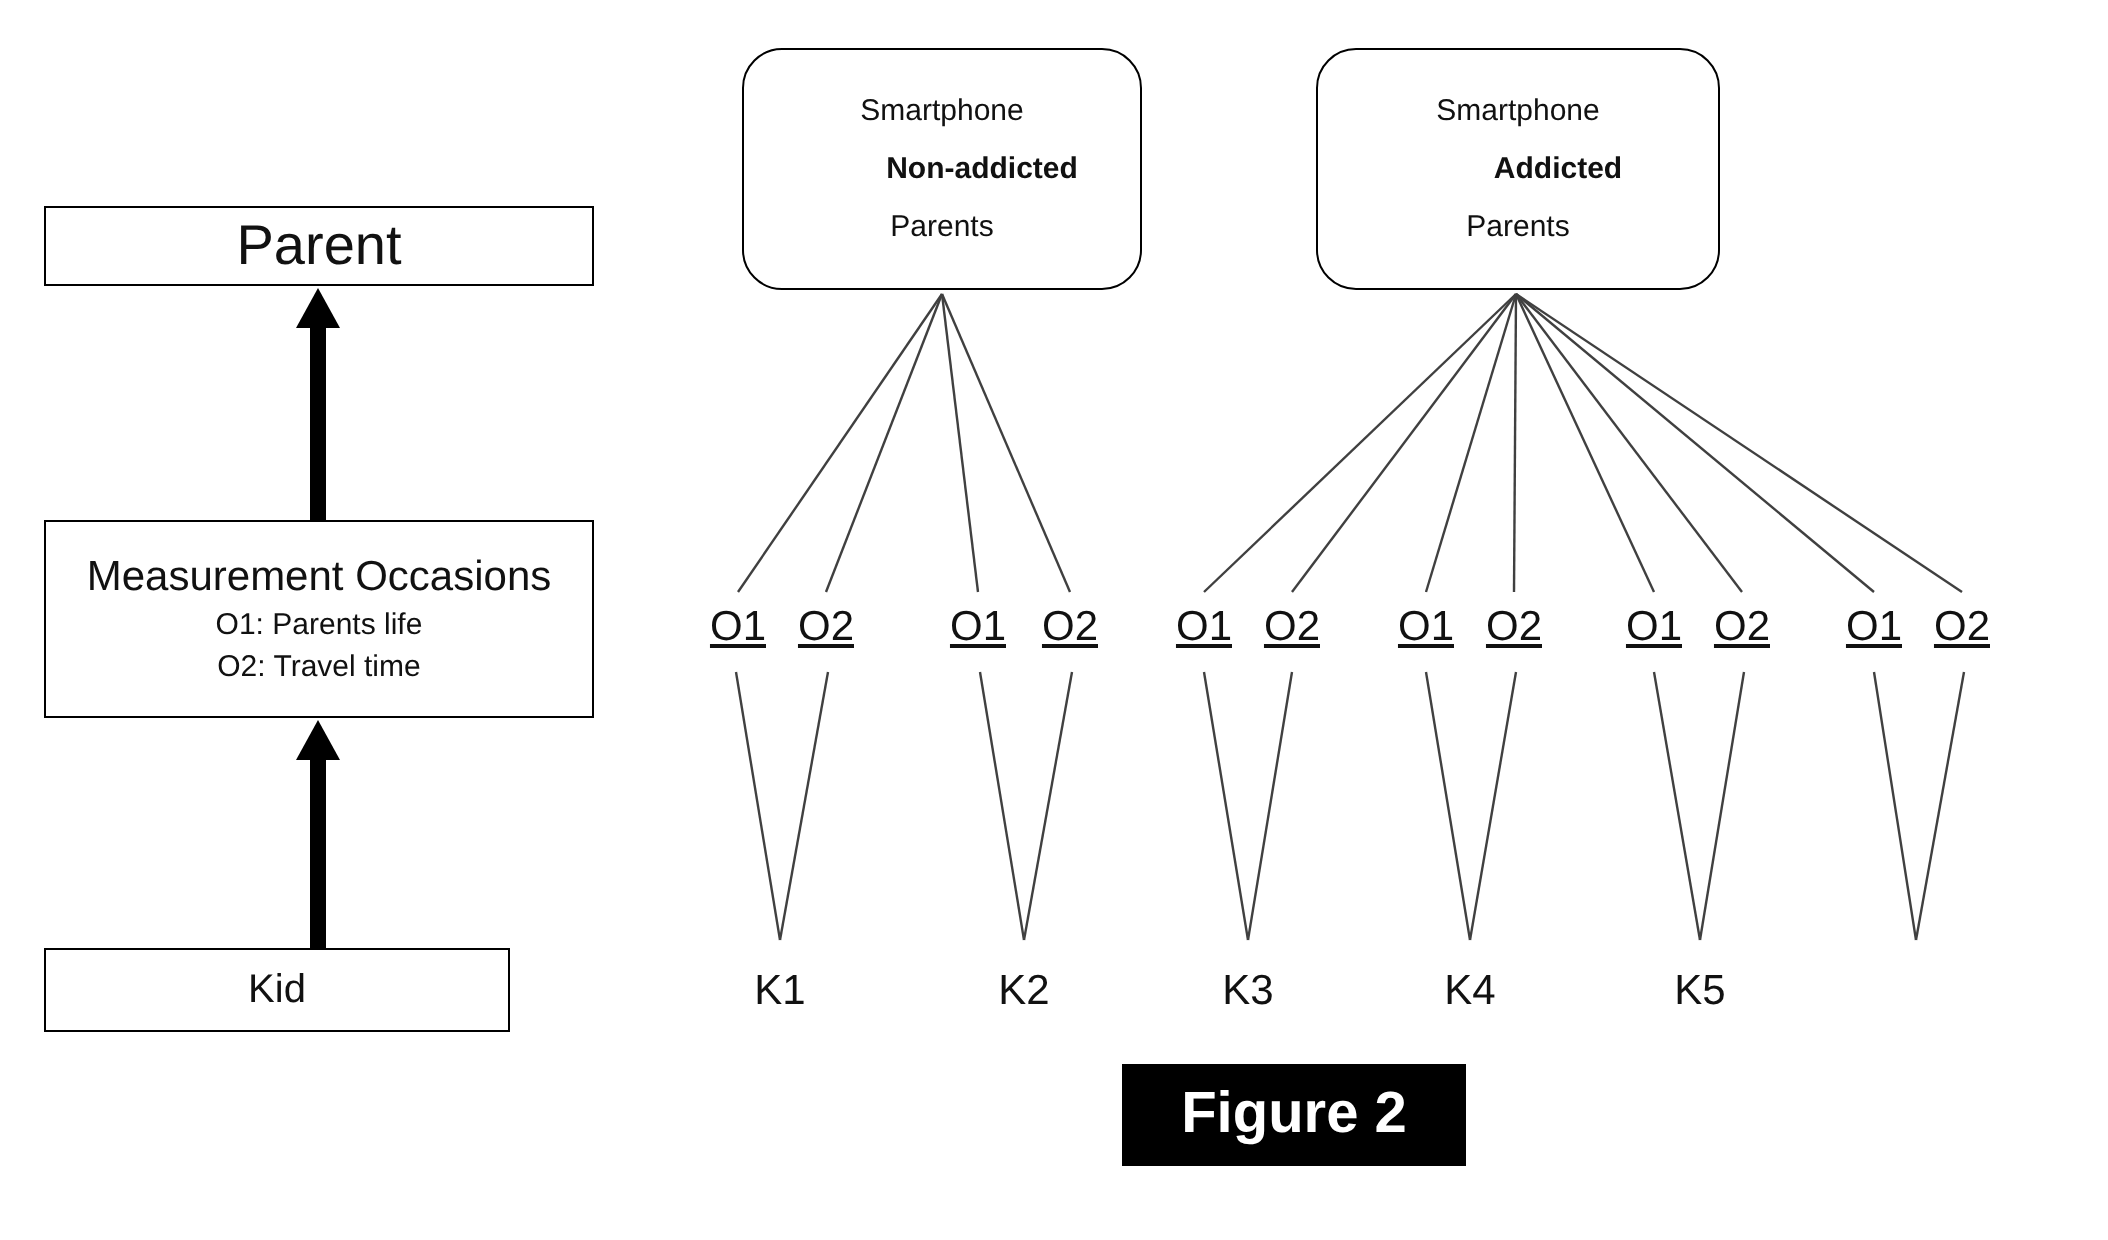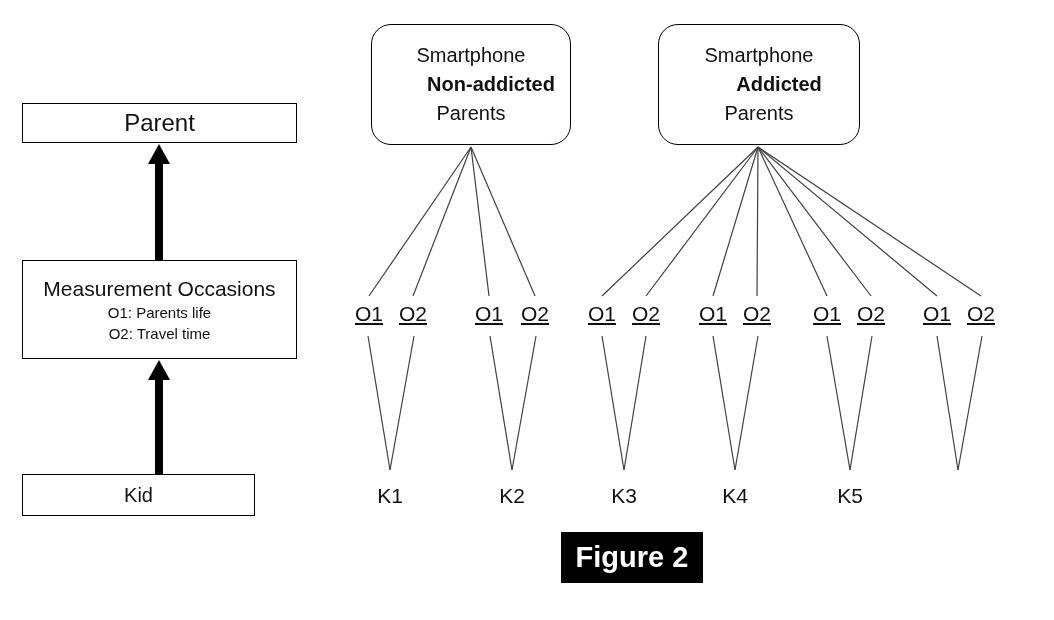--- a/index.html
+++ b/index.html
@@ -16,21 +16,21 @@
   .box {
     position: absolute;
     border: 1.6px solid #000000;
     background: #ffffff;
     display: flex;
     align-items: center;
     justify-content: center;
     box-sizing: border-box;
     text-align: center;
   }
-  .parent-box { left: 22px; top: 103px; width: 275px; height: 40px; font-size: 24px; }
+  .parent-box { left: 22px; top: 103px; width: 275px; height: 40px; font-size: 28px; }
   .kid-box    { left: 22px; top: 474px; width: 233px; height: 42px; font-size: 20px; }
   .meas-box   { left: 22px; top: 260px; width: 275px; height: 99px; flex-direction: column; }
   .meas-title { font-size: 21px; line-height: 27px; }
   .meas-sub   { font-size: 15px; line-height: 21px; }
   
   .arrow-shaft { position: absolute; width: 8px; background: #000000; }
   .arrow-head {
     position: absolute; width: 0; height: 0;
     border-left: 11px solid transparent;
     border-right: 11px solid transparent;
@@ -43,21 +43,21 @@
   
   .rbox {
     position: absolute;
     border: 1.6px solid #000000;
     border-radius: 20px;
     background: #ffffff;
     display: flex;
     flex-direction: column;
     align-items: center;
     justify-content: center;
-    font-size: 20px;
+    font-size: 15px;
     line-height: 29px;
     text-align: center;
     box-sizing: border-box;
   }
   #group-nonaddicted { left: 371px; top: 24px; width: 200px; height: 121px; }
   #group-addicted    { left: 658px; top: 24px; width: 202px; height: 121px; }
   .rbox .bold { font-weight: bold; margin-left: 40px; }
   
   .lines-svg { position: absolute; left: 0; top: 0; pointer-events: none; }
   
@@ -65,21 +65,21 @@
     position: absolute; top: 301px; width: 44px;
     text-align: center; font-size: 21px; line-height: 26px; text-decoration: underline;
   }
   .klabel {
     position: absolute; top: 483px; width: 64px;
     text-align: center; font-size: 21px; line-height: 26px;
   }
   .klabel.k6 { width: 110px; text-align: left; }
   
   .caption {
-    position: absolute; left: 561px; top: 532px; width: 142px; height: 51px;
+    position: absolute; left: 561px; top: 532px; width: 172px; height: 51px;
     background: #000000; color: #ffffff;
     display: flex; align-items: center; justify-content: center;
     font-size: 29px; font-weight: bold;
   }
 </style>
 </head>
 <body>
 
 <div class="stage">
 

